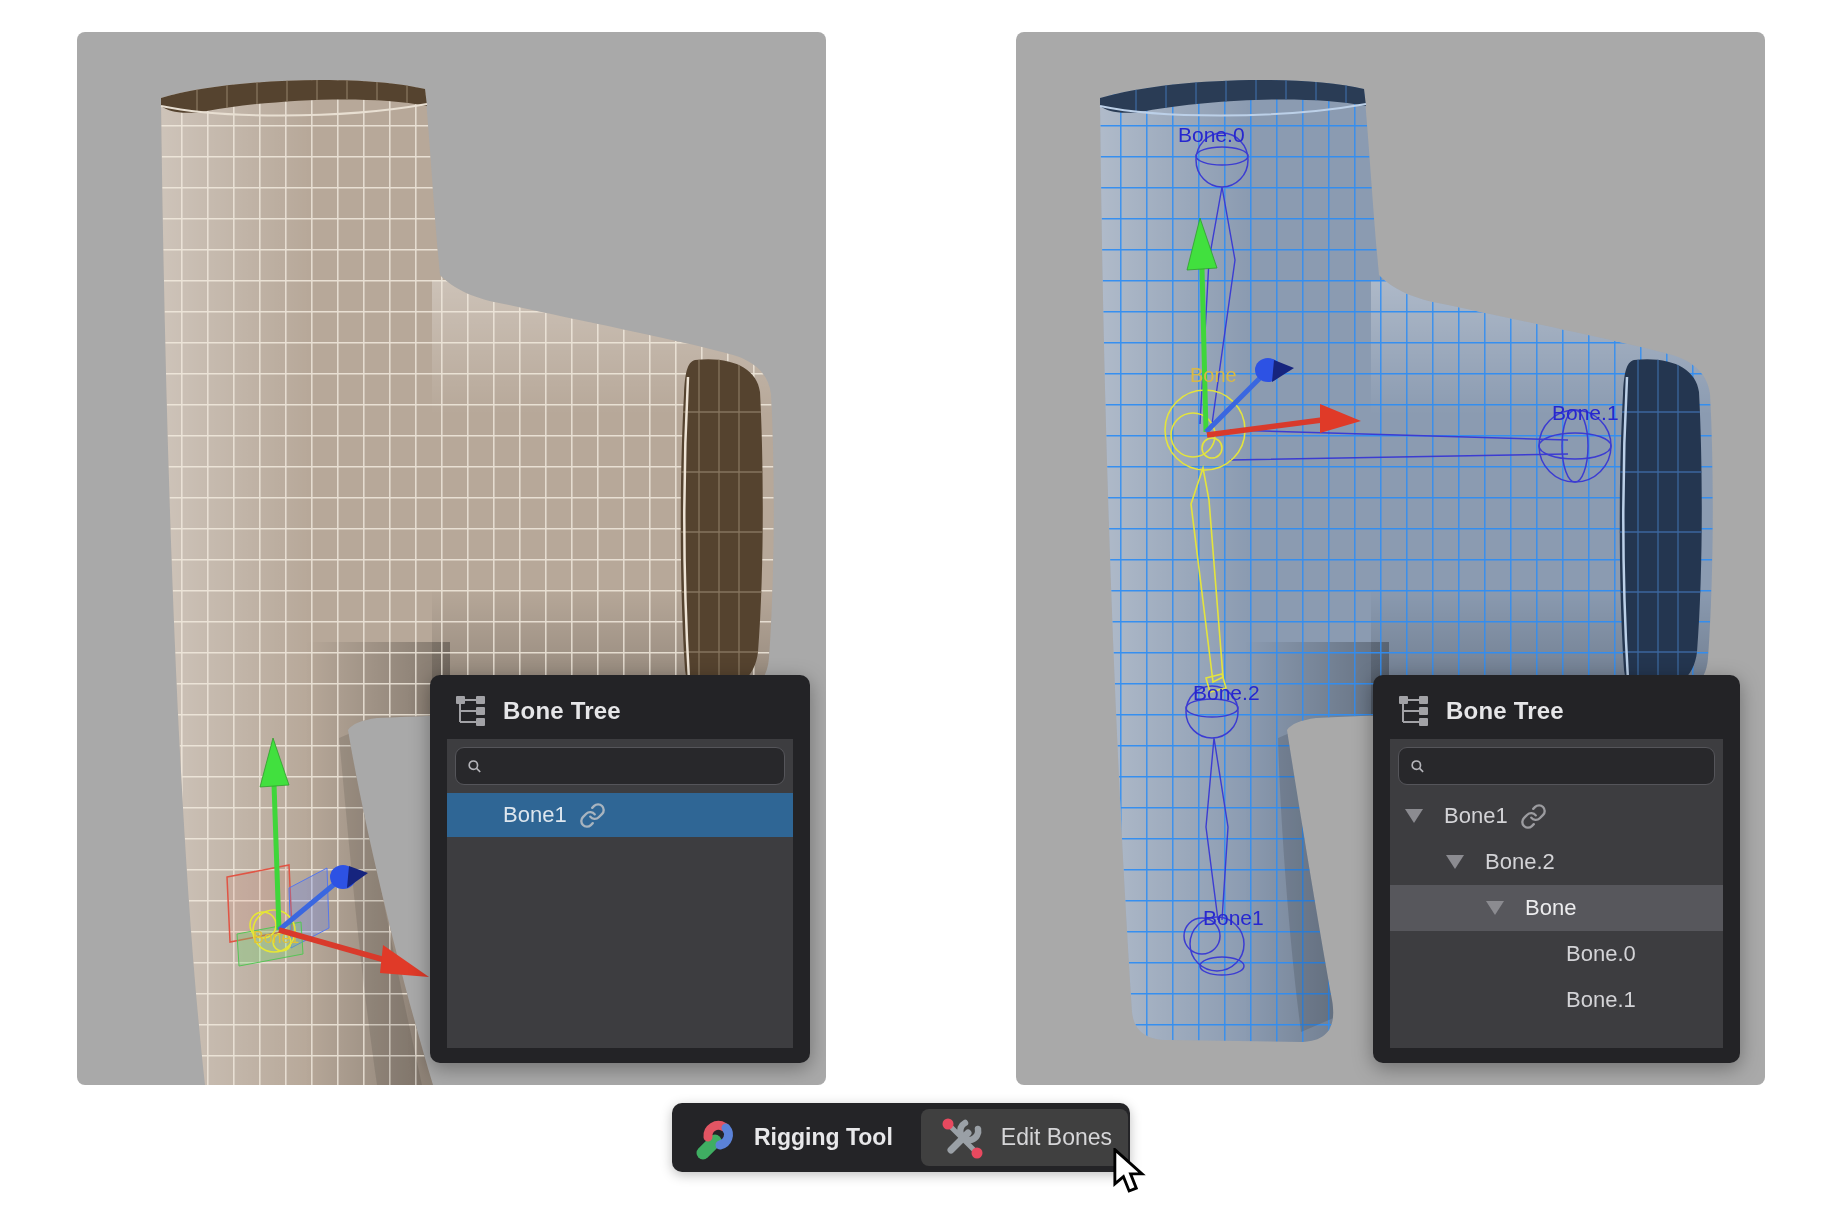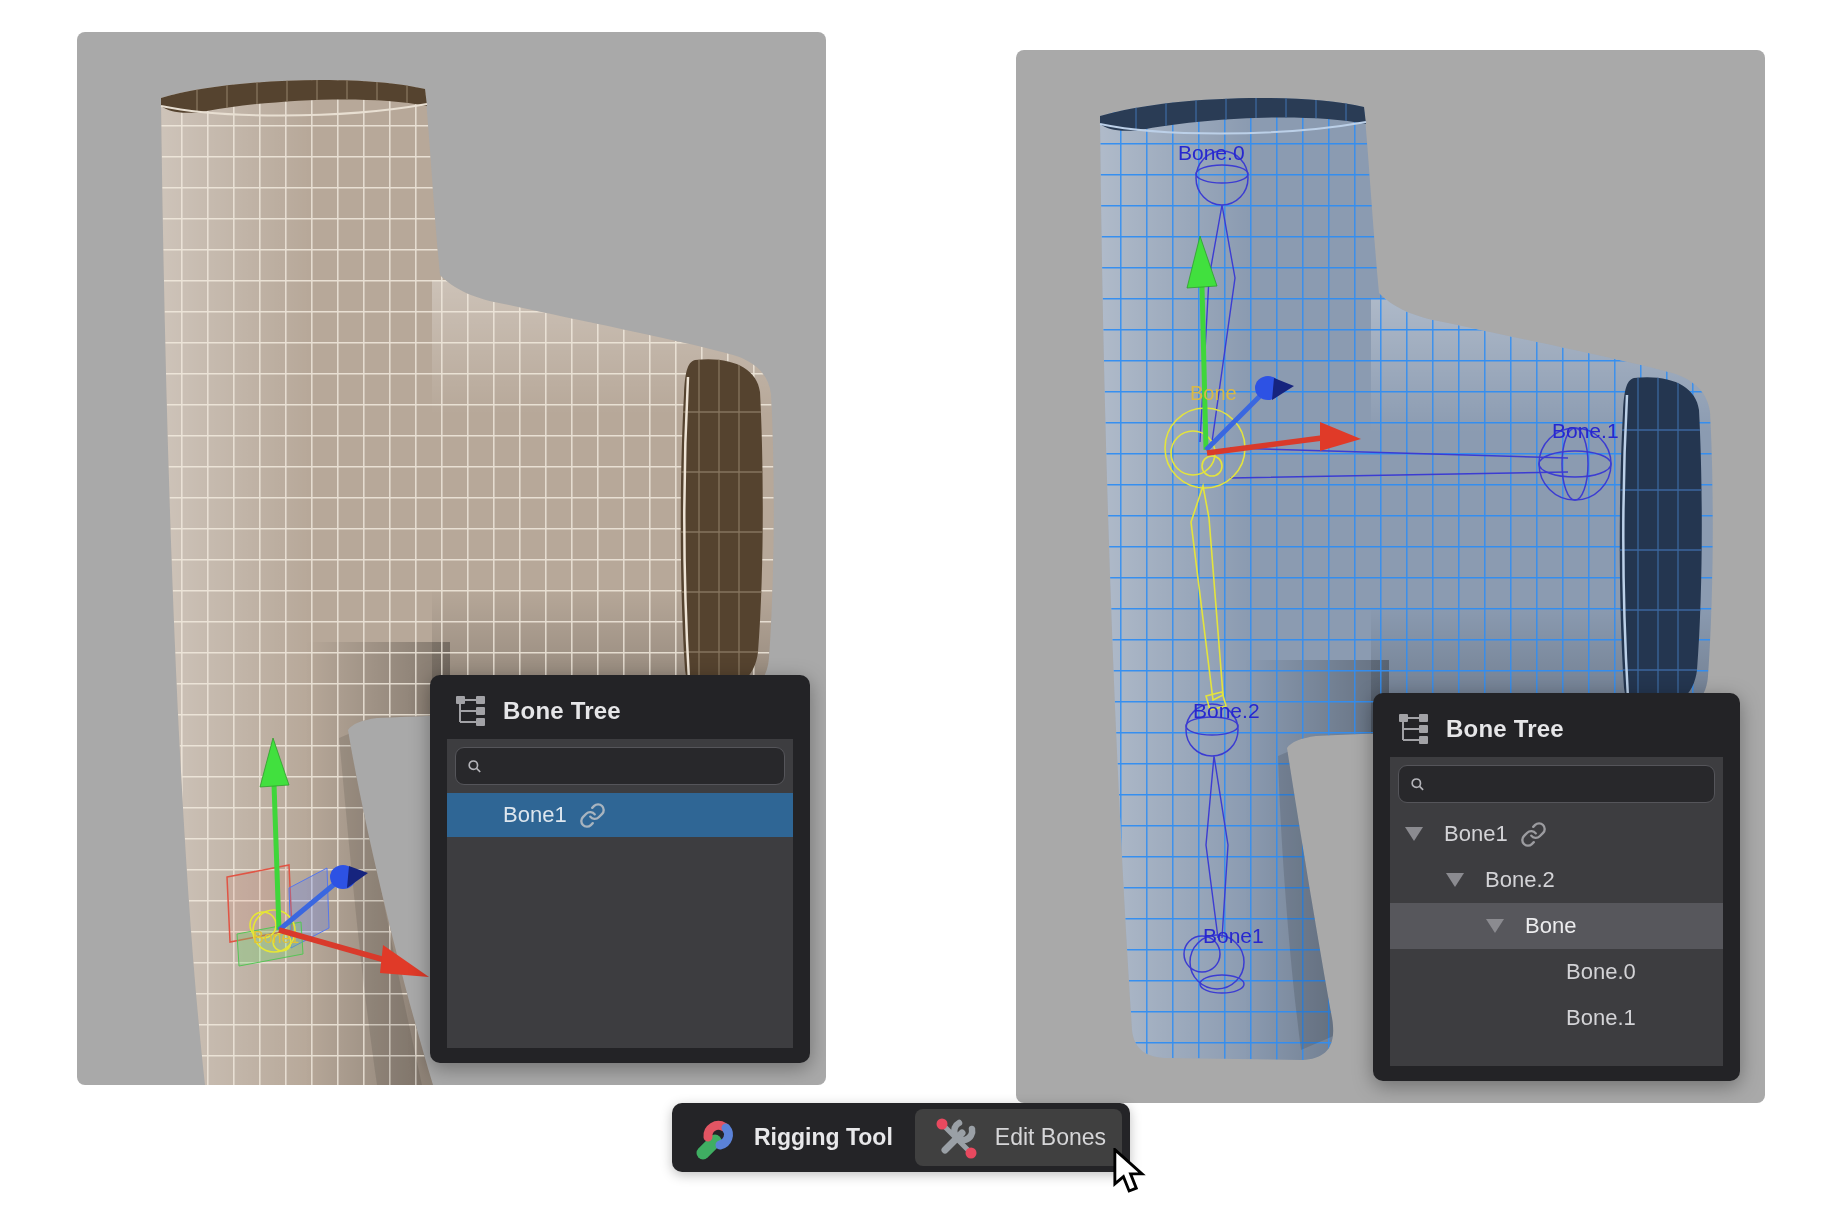--- a/index.html
+++ b/index.html
@@ -1,19 +1,19 @@
 <!DOCTYPE html>
 <html><head>
 <meta charset="utf-8">
 <style>
   html,body{margin:0;padding:0;background:#ffffff;width:1840px;height:1222px;
     font-family:"Liberation Sans", sans-serif; -webkit-font-smoothing:antialiased; overflow:hidden;}
   .viewport{position:absolute;top:32px;width:749px;height:1053px;background:#a9a9a9;border-radius:8px;overflow:hidden;}
   #vp-left{left:77px;}
-  #vp-right{left:1016px;margin-top:18px;}
+  #vp-right{left:1016px;}
   .viewport svg.scene{position:absolute;left:0;top:0;width:749px;height:1053px;display:block;}
 
   
   .panel{position:absolute;background:#232326;border-radius:10px;box-shadow:0 5px 20px rgba(0,0,0,.35);}
   .panel-header{display:flex;align-items:center;gap:15px;height:72px;padding:0 24px;}
   .panel-title{font-size:24px;font-weight:700;color:#e6e6e8;letter-spacing:.2px;}
   .panel-body{position:absolute;left:17px;right:17px;top:64px;bottom:15px;background:#3d3d40;overflow:hidden;}
   .search{margin:8px;height:36px;background:#28282b;border:1.5px solid #55555a;border-radius:9px;
     display:flex;align-items:center;padding:0 11px;gap:8px;}
   .search input{background:transparent;border:none;outline:none;color:#ddd;font-size:18px;width:100%;font-family:"Liberation Sans",sans-serif;}
@@ -21,21 +21,21 @@
   .row{height:46px;display:flex;align-items:center;font-size:22px;color:#d3d3d6;}
   .row.selected{height:44px;background:#2f6695;color:#dde6ee;}
   .row.hl{background:#57575c;color:#ececee;}
   .row .lbl{margin-right:12px;}
   .tri{width:0;height:0;border-left:9px solid transparent;border-right:9px solid transparent;
     border-top:14px solid #8b8b90;margin-right:21px;flex:none;}
   .link-icon{flex:none;}
 
   
   .toolbar{position:absolute;left:672px;top:1103px;width:458px;height:69px;background:#242427;border-radius:10px;
-    display:flex;align-items:center;padding:0 6px;gap:6px;box-sizing:border-box;box-shadow:0 3px 12px rgba(0,0,0,.25);}
+    display:flex;align-items:center;padding:0 6px;gap:12px;box-sizing:border-box;box-shadow:0 3px 12px rgba(0,0,0,.25);}
   .tool-btn{display:flex;align-items:center;gap:14px;height:57px;border-radius:8px;padding:0 16px;}
   .tool-btn .t-label{font-size:23px;color:#e8e8ea;font-weight:700;white-space:nowrap;}
   .tool-btn.secondary{background:#404040;}
   .tool-btn.secondary .t-label{font-weight:500;color:#d6d6d8;}
   .cursor{position:absolute;left:1112px;top:1148px;}
 </style>
 </head>
 <body>
 
 <div class="viewport" id="vp-left">

